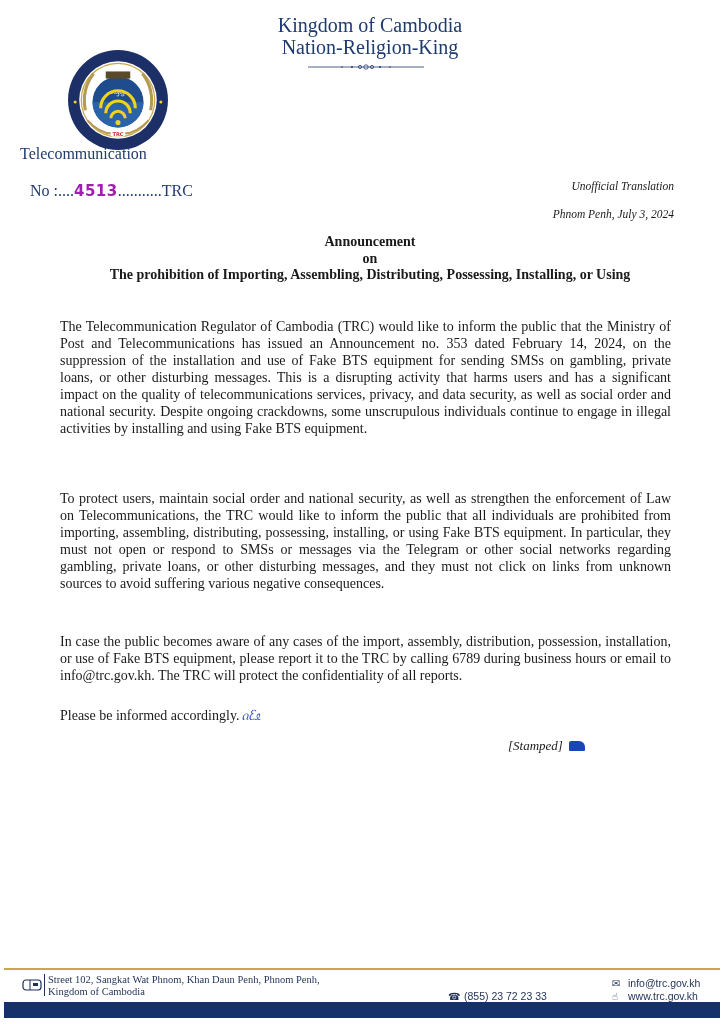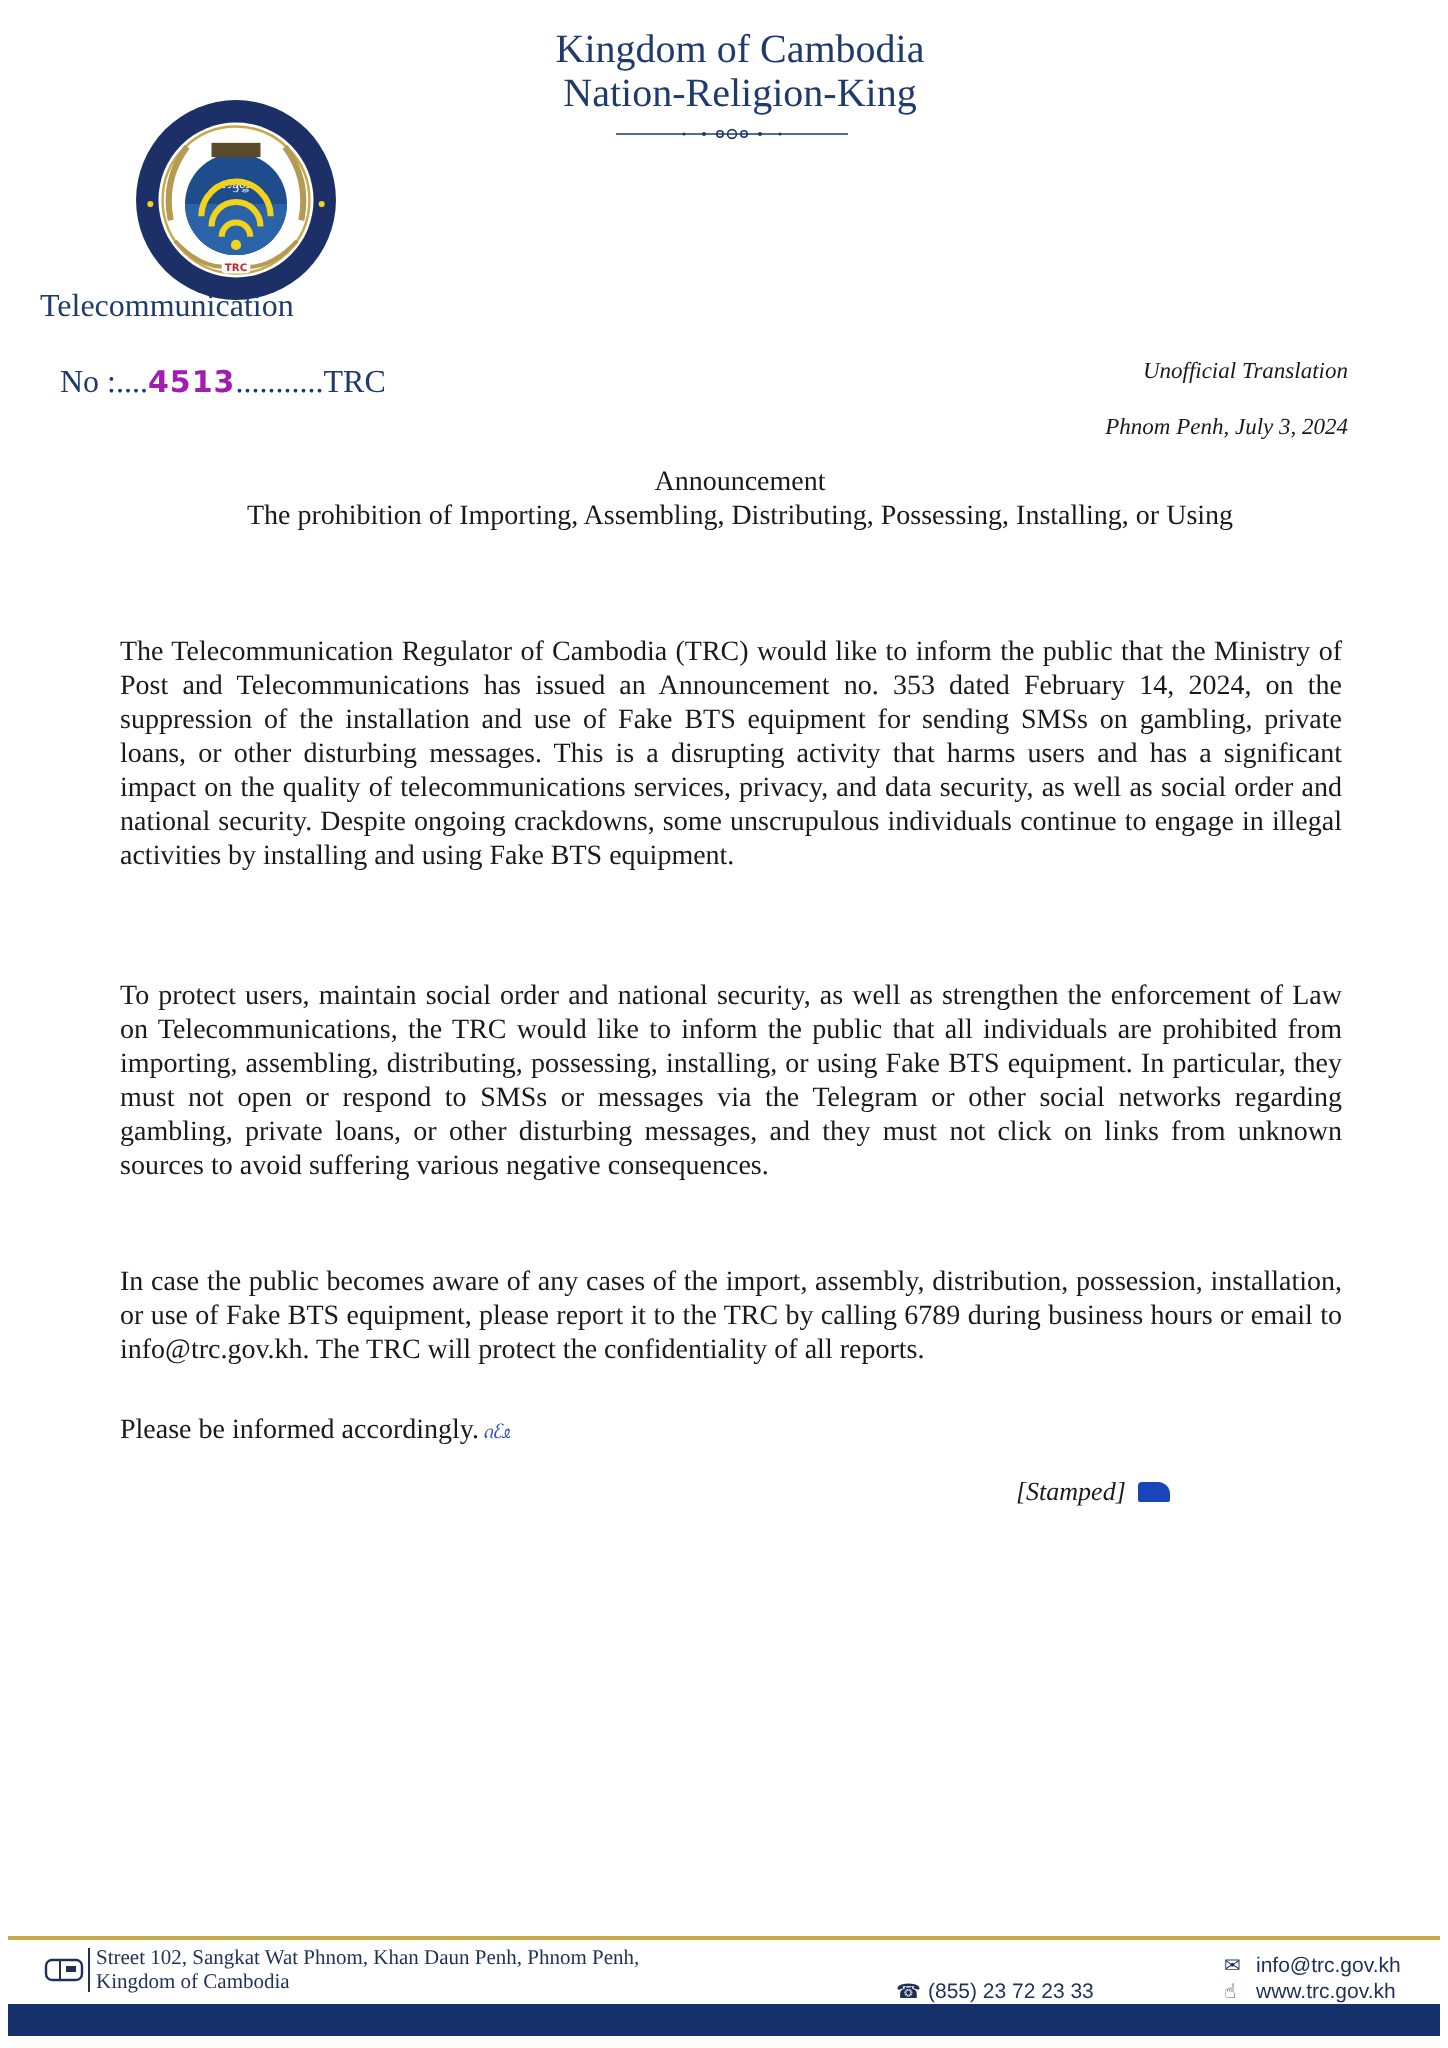--- a/index.html
+++ b/index.html
@@ -9,27 +9,27 @@
   .header-right { left: 260px; top: 14px; width: 220px; text-align: center; color: #1f3a6e; }
   .header-right .l1 { font-size: 20px; line-height: 22px; }
   .header-right .l2 { font-size: 20px; line-height: 22px; }
   .ornament { left: 308px; top: 63px; width: 116px; height: 8px; }
   .logo { left: 67px; top: 49px; width: 102px; height: 102px; }
   .org-name { left: 20px; top: 144px; width: 196px; text-align: left; color: #1f3a6e; font-size: 16px; line-height: 19px; }
   .org-no { left: 30px; top: 182px; font-size: 16px; color: #1f3a6e; white-space: nowrap; }
   .org-no .num { color: #a21caf; font-family: "DejaVu Sans", sans-serif; font-weight: bold; font-size: 15px; letter-spacing: 0.5px; }
   .unofficial { right: 50px; top: 180px; font-style: italic; font-size: 11.5px; }
   .place-date { right: 50px; top: 208px; font-style: italic; font-size: 11.5px; }
-  .title-block { left: 40px; top: 234px; width: 660px; text-align: center; font-weight: normal; font-size: 14px; line-height: 16.5px; }
+  .title-block { left: 40px; top: 234px; width: 660px; text-align: center; font-weight: bold; font-size: 14px; line-height: 16.5px; }
   .para { left: 60px; width: 611px; font-size: 14px; line-height: 17px; text-align: justify; }
   .p1 { top: 318px; }
   .p2 { top: 490px; }
   .p3 { top: 633px; }
   .p4 { top: 707px; }
-  .handwritten { color: #3050c8; font-family: Liberation Sans, sans-serif; font-size: 10px; font-style: italic; margin-left: 2px; margin-top: 12px; }
+  .handwritten { color: #3050c8; font-family: Liberation Sans, sans-serif; font-size: 14px; font-style: italic; margin-left: 2px; margin-top: 12px; }
   .stamped { left: 508px; top: 738px; font-style: italic; font-size: 13px; }
   .stamp-mark { display: inline-block; width: 16px; height: 10px; background: #1846b8; border-radius: 2px 6px 1px 1px; margin-left: 6px; vertical-align: -1px; }
   .footer-line { left: 4px; top: 968px; width: 716px; height: 2px; background: #c9a84a; }
   .footer-bar { left: 4px; top: 1002px; width: 716px; height: 16px; background: #15306a; }
   .addr-icon { left: 22px; top: 978px; width: 20px; height: 14px; }
   .addr-sep { left: 44px; top: 974px; width: 1px; height: 22px; background: #1f2f55; }
   .addr-text { left: 48px; top: 974px; font-size: 10.5px; line-height: 11.5px; color: #1f2f55; }
   .contact { font-family: "Liberation Sans", sans-serif; font-size: 10.5px; color: #1f2f55; line-height: 12px; }
   .phone { left: 448px; top: 990px; }
   .web { left: 612px; top: 977px; }
@@ -77,20 +77,21 @@
 <div class="abs org-name">
   <div>Telecommunication</div>
 </div>
 <div class="abs org-no"><span>No :....</span><span class="num">4513</span><span>...........TRC</span></div>
 
 <div class="abs unofficial">Unofficial Translation</div>
 <div class="abs place-date">Phnom Penh, July 3, 2024</div>
 
 <div class="abs title-block">
   <div>Announcement</div>
+  <div>on</div>
   <div>The prohibition of Importing, Assembling, Distributing, Possessing, Installing, or Using</div>
 </div>
 
 <div class="abs para p1">The Telecommunication Regulator of Cambodia (TRC) would like to inform the public that the Ministry of Post and Telecommunications has issued an Announcement no. 353 dated February 14, 2024, on the suppression of the installation and use of Fake BTS equipment for sending SMSs on gambling, private loans, or other disturbing messages. This is a disrupting activity that harms users and has a significant impact on the quality of telecommunications services, privacy, and data security, as well as social order and national security. Despite ongoing crackdowns, some unscrupulous individuals continue to engage in illegal activities by installing and using Fake BTS equipment.</div>
 <div class="abs para p2">To protect users, maintain social order and national security, as well as strengthen the enforcement of Law on Telecommunications, the TRC would like to inform the public that all individuals are prohibited from importing, assembling, distributing, possessing, installing, or using Fake BTS equipment. In particular, they must not open or respond to SMSs or messages via the Telegram or other social networks regarding gambling, private loans, or other disturbing messages, and they must not click on links from unknown sources to avoid suffering various negative consequences.</div>
 <div class="abs para p3">In case the public becomes aware of any cases of the import, assembly, distribution, possession, installation, or use of Fake BTS equipment, please report it to the TRC by calling 6789 during business hours or email to info@trc.gov.kh. The TRC will protect the confidentiality of all reports.</div>
 <div class="abs para p4"><span>Please be informed accordingly.</span><span class="handwritten">ᦵᦷᦸ</span></div>
 
 <div class="abs stamped"><span>[Stamped]</span><span class="stamp-mark"></span></div>
 

